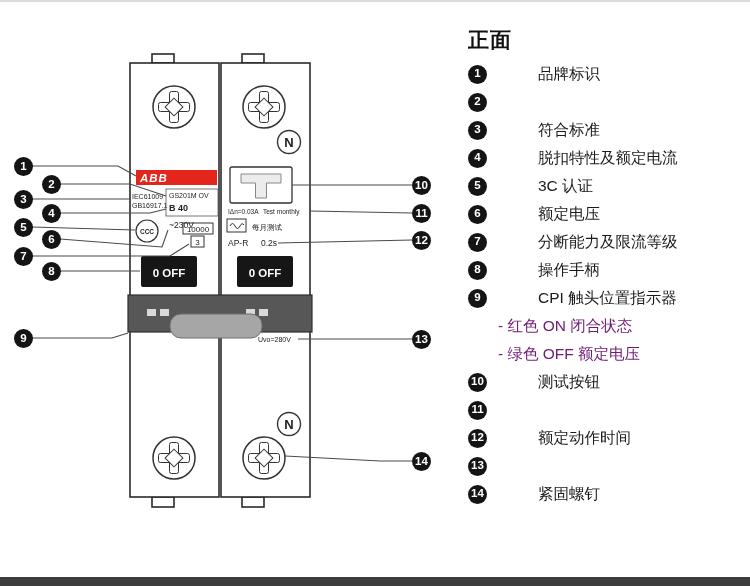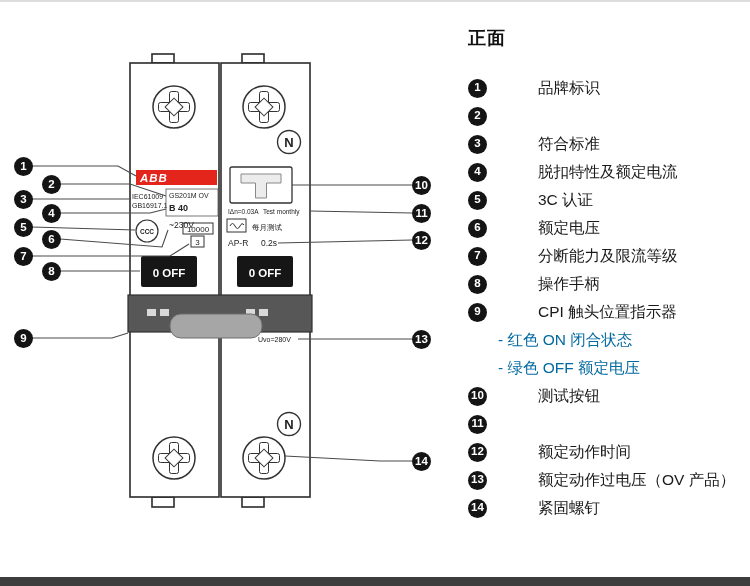--- a/index.html
+++ b/index.html
@@ -10,28 +10,28 @@
   .bottom-bar { position:absolute; bottom:0; left:0; width:100%; height:9px; background:#3d3d3d; }
   svg.drawing { position:absolute; top:0; left:0; }
 
   
   .co { position:absolute; width:19px; height:19px; border-radius:50%;
     background:#141414; color:#fff; font-size:11.5px; font-weight:bold;
     display:flex; align-items:center; justify-content:center; line-height:1; }
 
   
   .legend { position:absolute; left:468px; top:26px; width:278px; }
-  .lg-title { font-size:18px; font-weight:bold; color:#111; margin-bottom:24px; letter-spacing:1px; }
+  .lg-title { font-size:21px; font-weight:bold; color:#111; margin-bottom:6px; letter-spacing:1px; }
   .lg-row { display:flex; align-items:center; height:28px; }
   .lg-badge { width:19px; height:19px; border-radius:50%; background:#141414; color:#fff;
     font-size:11.5px; font-weight:bold; display:flex; align-items:center; justify-content:center;
     margin-right:11px; flex:0 0 19px; line-height:1; }
   .lg-label { font-size:15.5px; color:#1a1a1a; white-space:nowrap;margin-left:40px; }
   .lg-sub { height:28px; display:flex; align-items:center; padding-left:30px;
-    font-size:15.5px; color:#0369a1; white-space:nowrap; }
+    font-size:15.5px; color:#701a75; white-space:nowrap; }
 </style>
 </head>
 <body>
 
 <div id="canvas">
   <div class="top-rule"></div>
 
   <svg class="drawing" width="750" height="586" viewBox="0 0 750 586">
     <defs>
       <g id="screw" stroke="#333" fill="#fff">
@@ -198,21 +198,20 @@
     </div>
     <div class="lg-row">
       <span class="lg-badge">11</span>
     </div>
     <div class="lg-row">
       <span class="lg-badge">12</span>
       <span class="lg-label">额定动作时间</span>
     </div>
     <div class="lg-row">
       <span class="lg-badge">13</span>
-      <span class="lg-label">额定动作过电压（OV 产品）</span>
     </div>
     <div class="lg-row">
       <span class="lg-badge">14</span>
       <span class="lg-label">紧固螺钉</span>
     </div>
   </div>
 
   <div class="bottom-bar"></div>
 </div>
 

